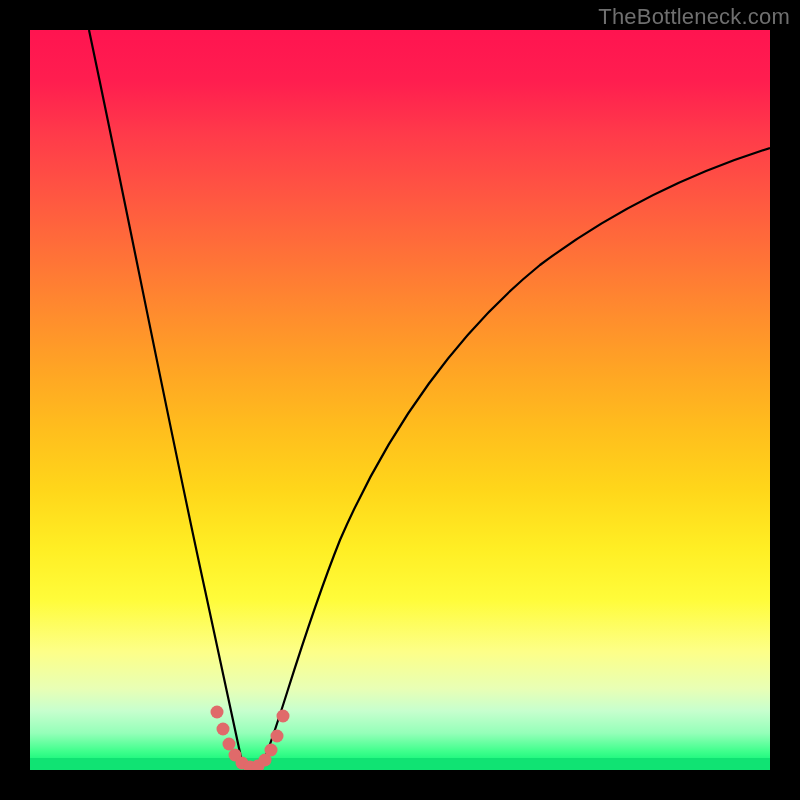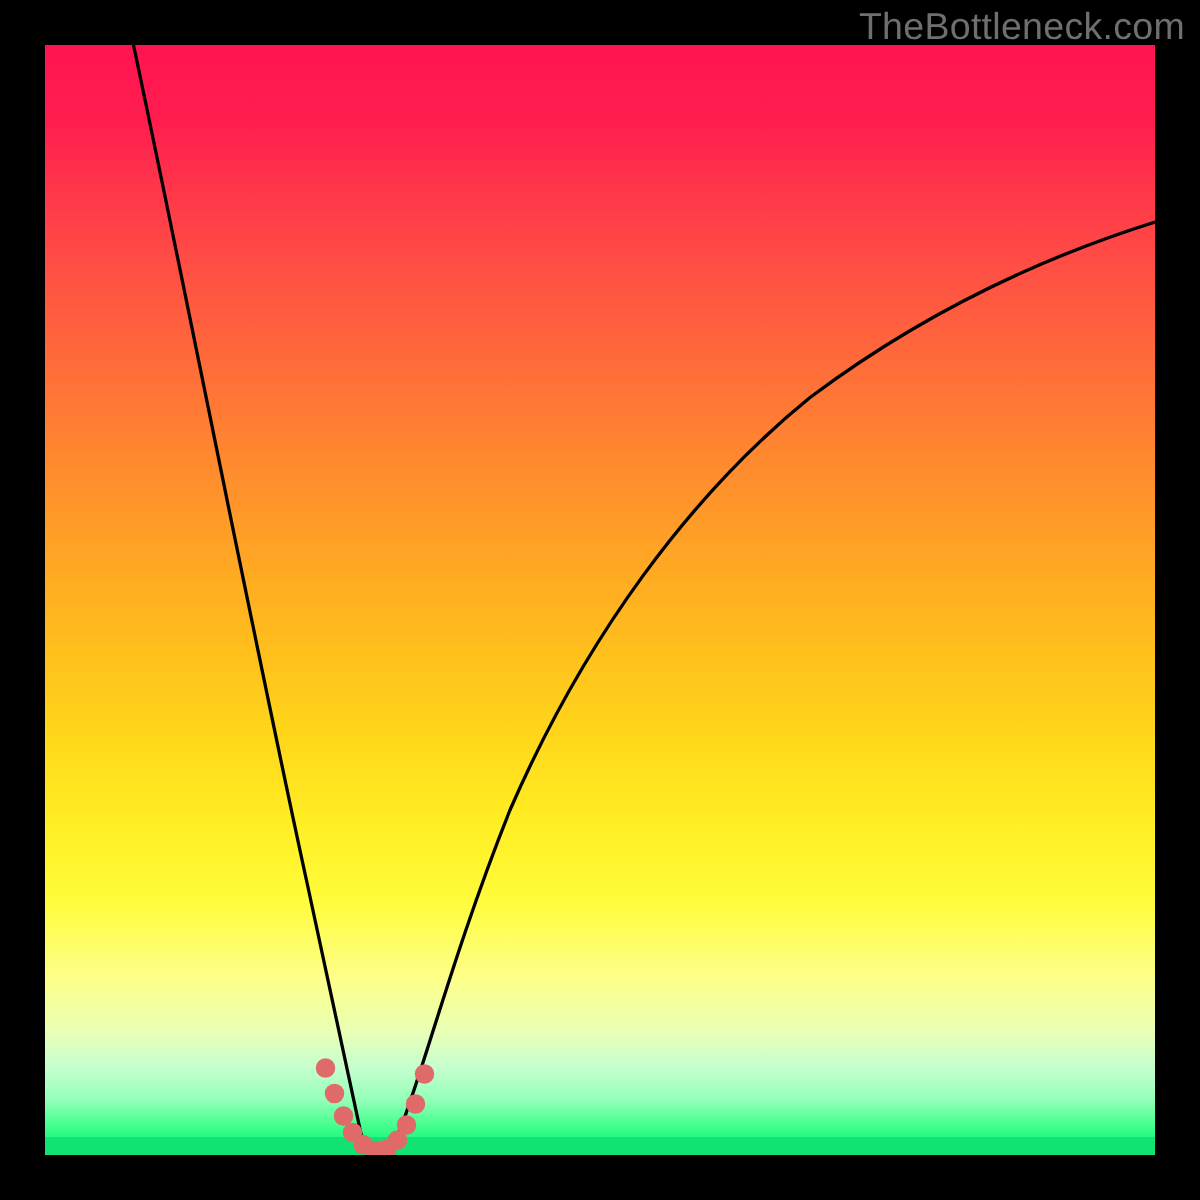--- a/index.html
+++ b/index.html
@@ -61,21 +61,21 @@
     left: 0;
     top: 0;
     width: 740px;
     height: 740px;
   }
   .watermark {
     position: absolute;
     top: 4px;
     right: 10px;
     color: #6f6f6f;
-    font-size: 25px;
+    font-size: 22px;
     font-weight: 500;
     letter-spacing: 0.2px;
     user-select: none;
   }
 </style>
 </head>
 <body>
 
 <div class="frame">
 

